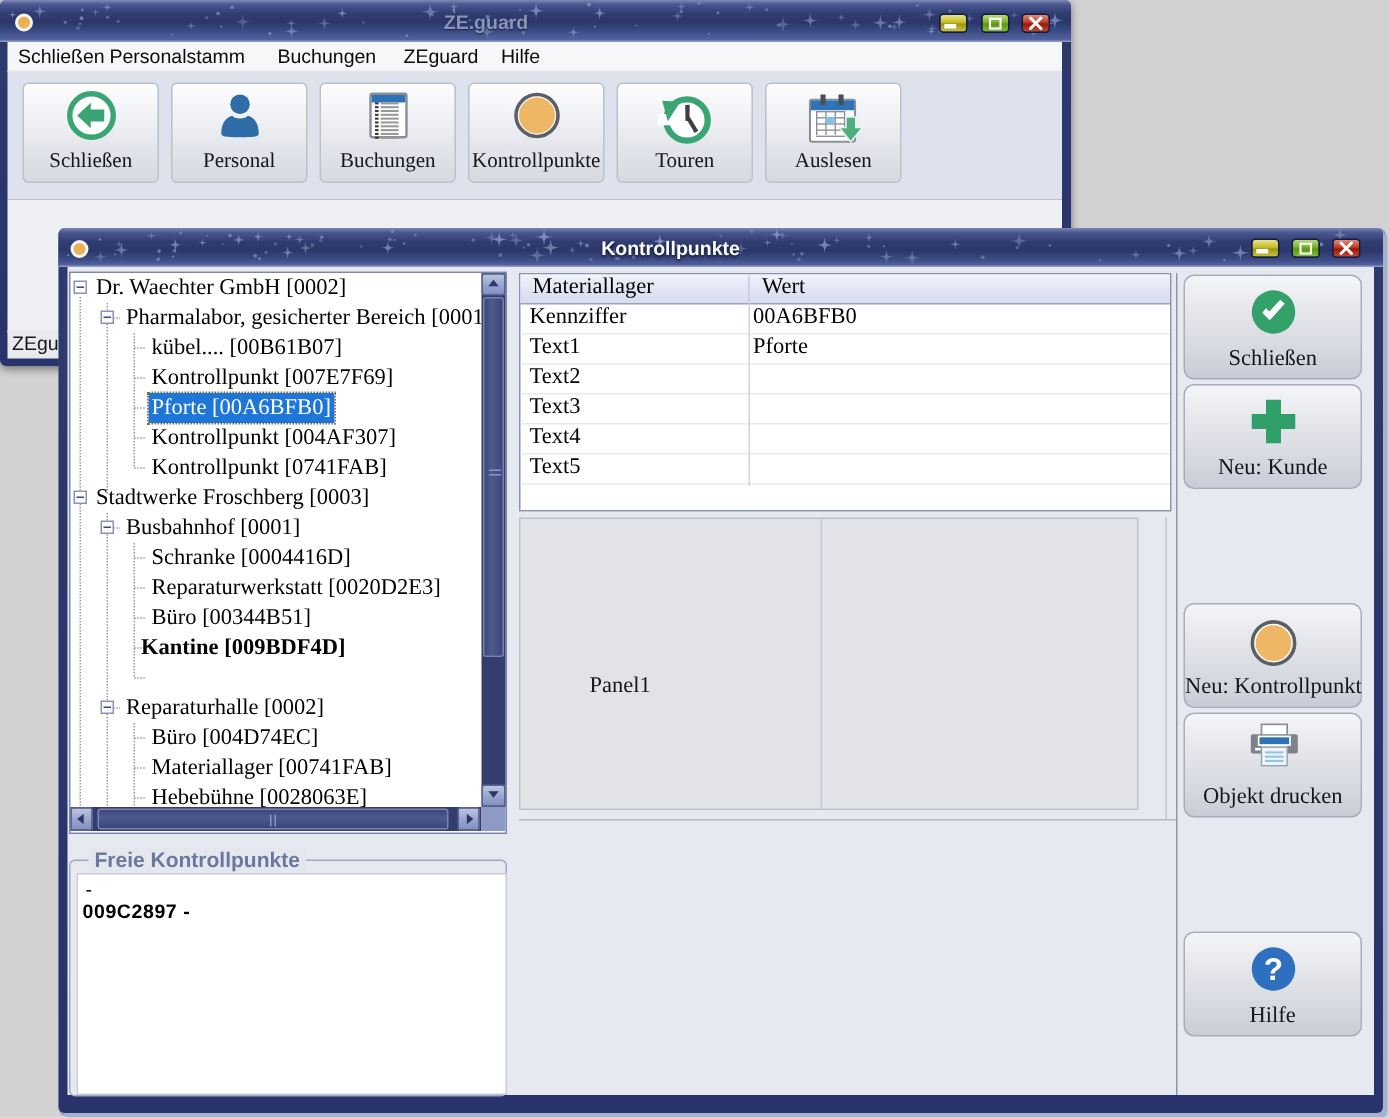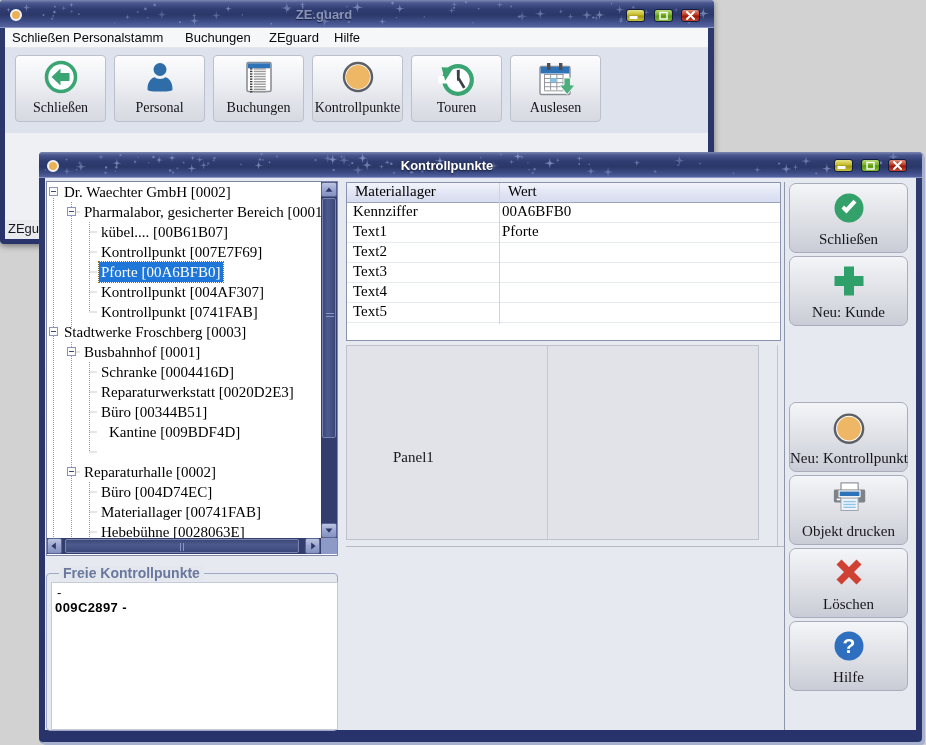--- a/index.html
+++ b/index.html
@@ -400,21 +400,21 @@
           <div class="trow" style="left:54px;top:120px;">Kontrollpunkt [0741FAB]</div>
           <div class="trow" style="left:17px;top:140px;">Stadtwerke Froschberg [0003]</div>
           <div style="position:absolute;left:2px;top:145px;width:9px;height:9px;background:#fdfdfd;border:1px solid #8a94b8;"></div>
           <div style="position:absolute;left:4px;top:149px;width:5px;height:1px;background:#3a4a7a;"></div>
           <div class="trow" style="left:37px;top:160px;">Busbahnhof [0001]</div>
           <div style="position:absolute;left:20px;top:165px;width:9px;height:9px;background:#fdfdfd;border:1px solid #8a94b8;"></div>
           <div style="position:absolute;left:22px;top:169px;width:5px;height:1px;background:#3a4a7a;"></div>
           <div class="trow" style="left:54px;top:180px;">Schranke [0004416D]</div>
           <div class="trow" style="left:54px;top:200px;">Reparaturwerkstatt [0020D2E3]</div>
           <div class="trow" style="left:54px;top:220px;">Büro [00344B51]</div>
-          <div class="trow" style="left:62px;top:240px;">Kantine [009BDF4D]</div>
+          <div class="trow" style="left:47px;top:240px;font-weight:bold;">Kantine [009BDF4D]</div>
           <div class="trow" style="left:37px;top:280px;">Reparaturhalle [0002]</div>
           <div style="position:absolute;left:20px;top:285px;width:9px;height:9px;background:#fdfdfd;border:1px solid #8a94b8;"></div>
           <div style="position:absolute;left:22px;top:289px;width:5px;height:1px;background:#3a4a7a;"></div>
           <div class="trow" style="left:54px;top:300px;">Büro [004D74EC]</div>
           <div class="trow" style="left:54px;top:320px;">Materiallager [00741FAB]</div>
           <div class="trow" style="left:54px;top:340px;">Hebebühne [0028063E]</div>
         </div>
       <div style="position:absolute;left:274px;top:0;width:16px;height:356px;background:#333e6e;">
           <div style="position:absolute;left:1px;top:16px;width:14px;height:240px;background:linear-gradient(90deg,#3c4878 0,#4d5a8e 40%,#3b477a 100%);border:1px solid #7a84b0;border-radius:2px;">
             <div style="position:absolute;left:3px;top:114px;width:8px;height:1px;background:#8a94c0;"></div>
@@ -515,26 +515,20 @@
               <rect x="8" y="10.5" width="22" height="6" fill="#2e72b8" stroke="#fff" stroke-width="1.2"></rect>
               <rect x="5.5" y="18.5" width="4" height="1.8" fill="#fff"></rect>
               <rect x="10" y="18" width="18" height="13" fill="#eef4fa" stroke="#9aa0a8" stroke-width="1"></rect>
               <rect x="12.5" y="21" width="13" height="1.4" fill="#8fc3e8"></rect>
               <rect x="12.5" y="24" width="13" height="1.4" fill="#8fc3e8"></rect>
               <rect x="12.5" y="27" width="13" height="1.4" fill="#8fc3e8"></rect>
             </g>
           </svg></div>
         <div class="lb">Objekt drucken</div>
       </div>
-      <div class="rbtn" style="top:370px;">
-        <div class="ic"><svg width="36" height="36" viewBox="0 0 36 36">
-            <path d="M5.5 10.5 L10.5 5.5 L18 13 L25.5 5.5 L30.5 10.5 L23 18 L30.5 25.5 L25.5 30.5 L18 23 L10.5 30.5 L5.5 25.5 L13 18 Z" fill="#cf4233"></path>
-          </svg></div>
-        <div class="lb">Löschen</div>
-      </div>
       <div class="rbtn" style="top:443px;">
         <div class="ic"><svg width="38" height="38" viewBox="0 0 38 38">
             <circle cx="19" cy="19" r="14.5" fill="#2e6fc0"></circle>
             <text x="19" y="26" text-anchor="middle" font-family="Liberation Sans" font-size="21" font-weight="bold" fill="#fff">?</text>
           </svg></div>
         <div class="lb">Hilfe</div>
       </div>
   </div>
 </div>
 

